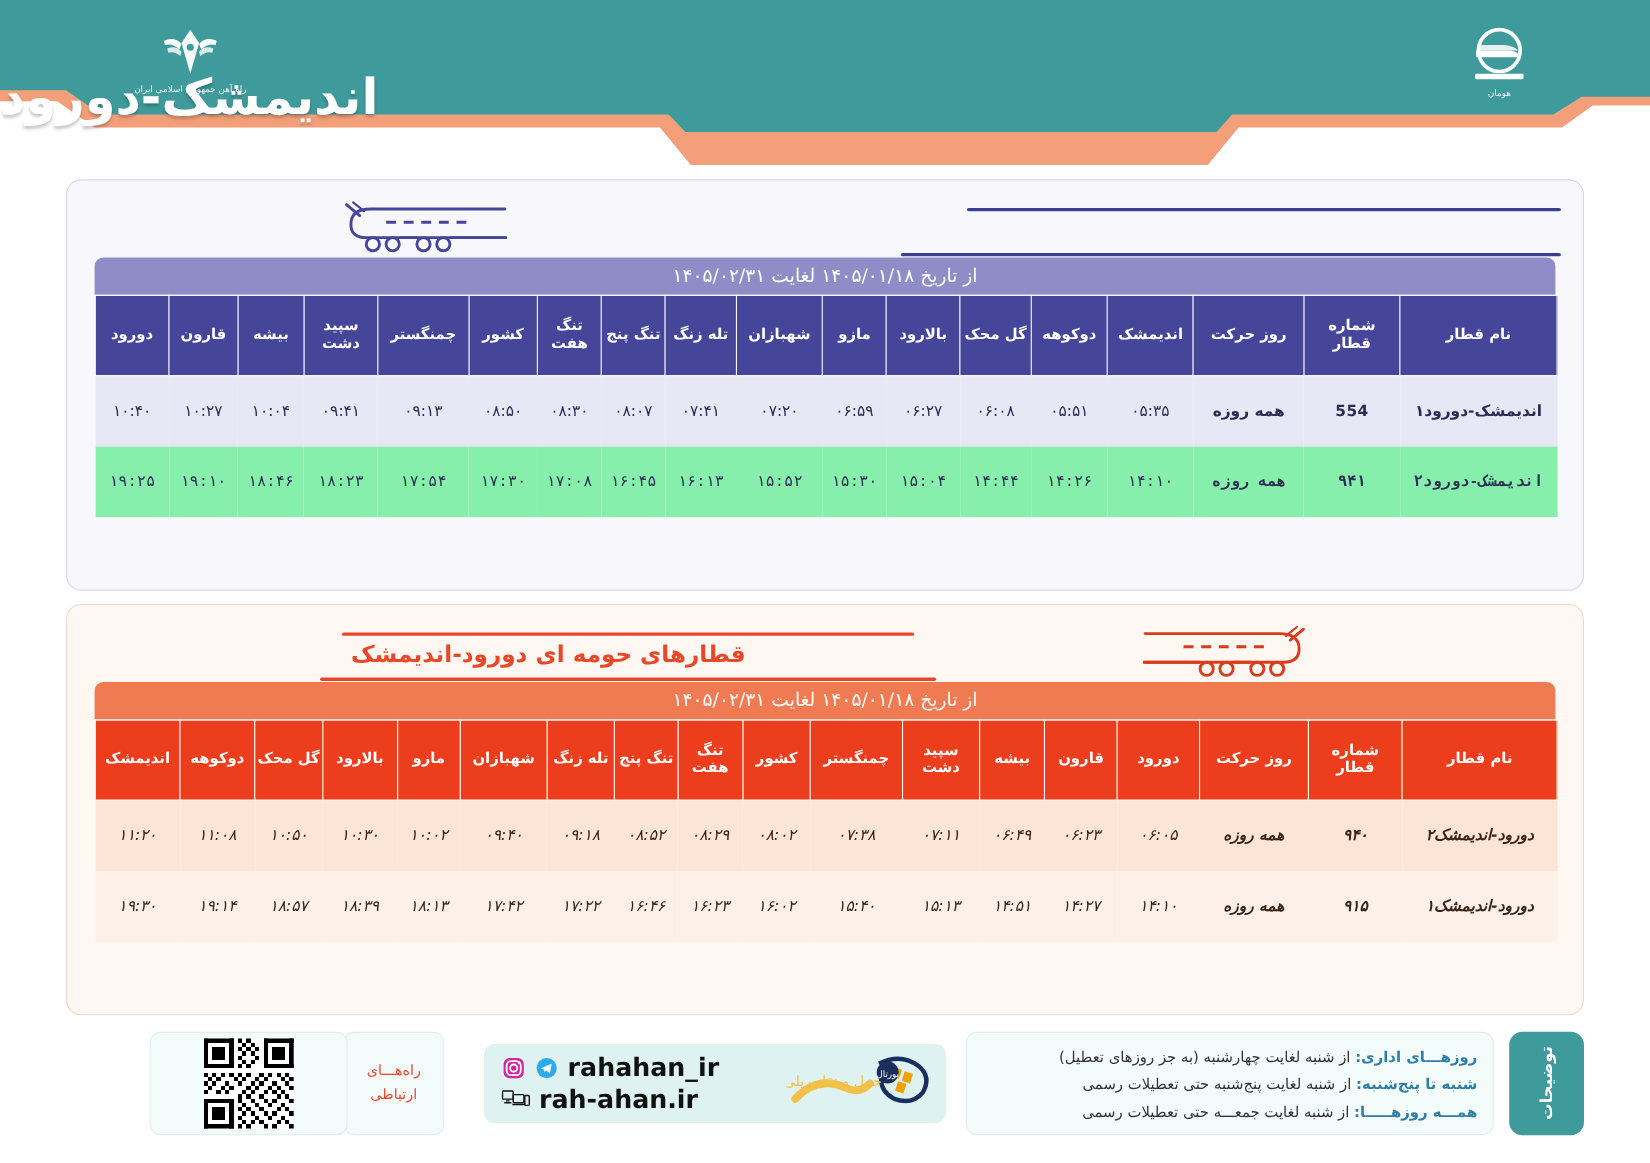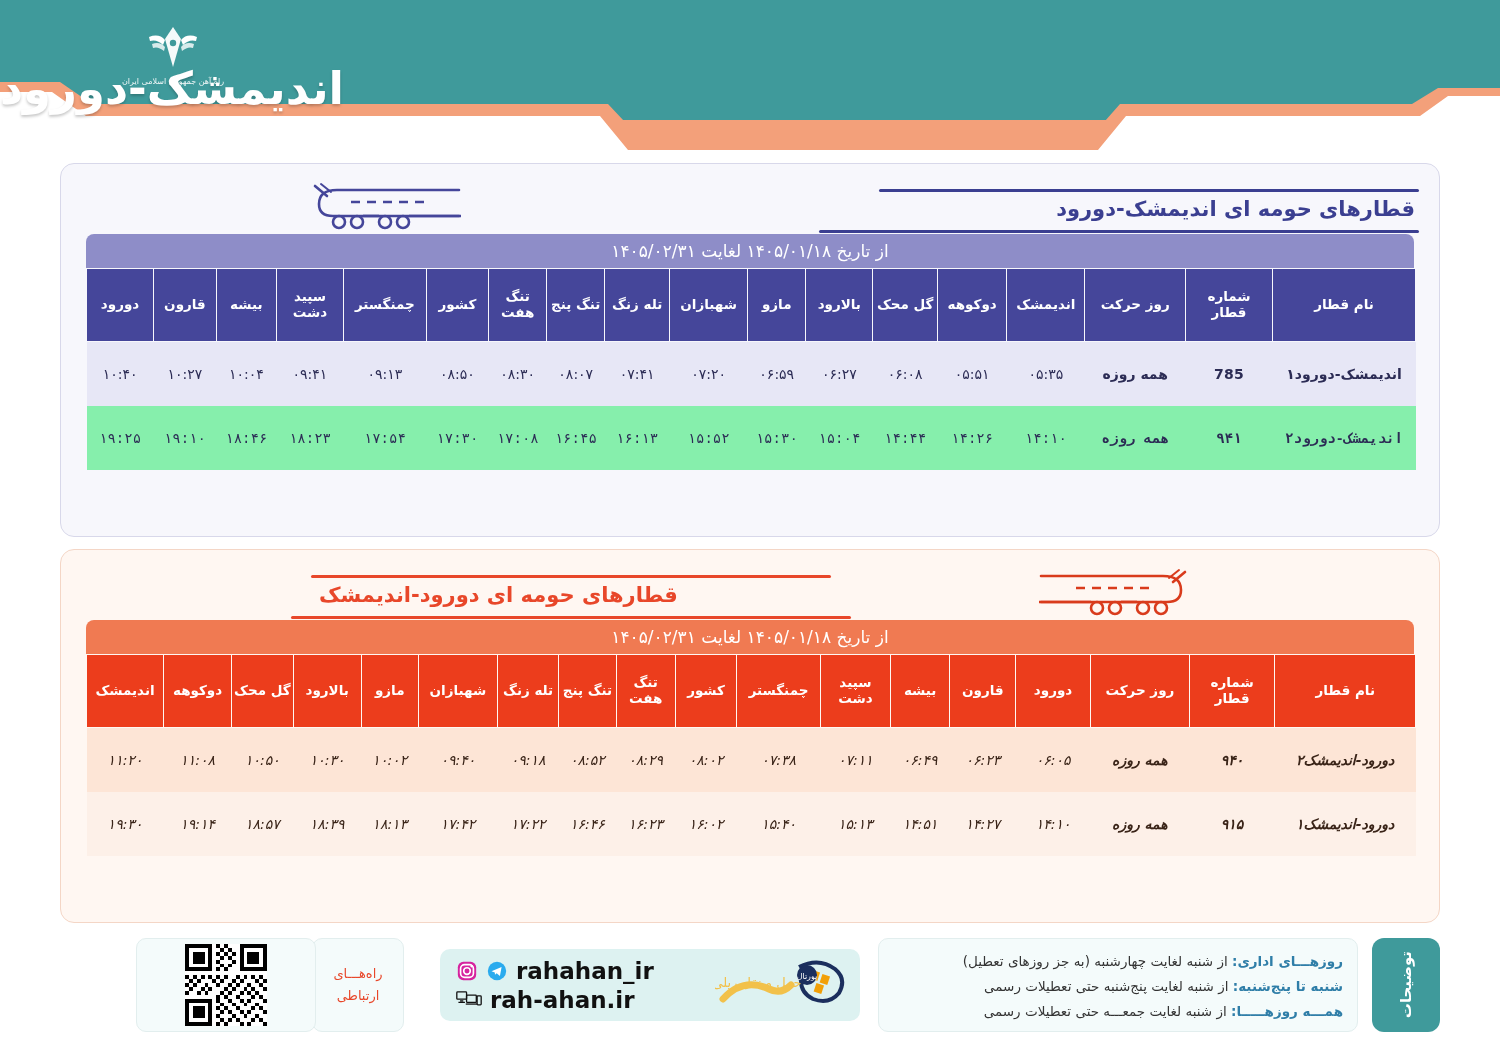--- a/index.html
+++ b/index.html
@@ -189,20 +189,29 @@
         <path d="M4 14 Q14 10 20 17 L18 22 Q12 16 5 18 Z"></path>
         <path d="M52 14 Q42 10 36 17 L38 22 Q44 16 51 18 Z"></path>
         <path d="M7 21 Q15 18 20 24 L19 28 Q13 23 8 25 Z" opacity=".8"></path>
         <path d="M49 21 Q41 18 36 24 L37 28 Q43 23 48 25 Z" opacity=".8"></path>
         <circle cx="28" cy="20" r="3.2" fill="#3f9a9b"></circle>
       </g>
     </svg>
     <div class="logo-cap">راه آهن جمهوری اسلامی ایران</div>
   </div>
 
+  <div class="logo-right">
+    <svg width="58" height="54" viewBox="0 0 58 54">
+      <circle cx="29" cy="22" r="19" fill="none" stroke="#ffffff" stroke-width="3.4"></circle>
+      <path d="M8 22 h30 q8 0 10 6 h-40 z" fill="#ffffff"></path>
+      <path d="M10 17 h24 q9 1 12 5 h-36 z" fill="#ffffff" opacity=".85"></path>
+      <rect x="7" y="43" width="44" height="5" fill="#ffffff" rx="1"></rect>
+    </svg>
+    <div class="logo-cap">هومان</div>
+  </div>
 
   <div class="hdr-title">اندیمشک-دورود</div>
 </div>
 
 <div class="panel panel-blue blue">
 
   <div class="trainline blue">
     <svg width="150" height="52" viewBox="0 0 150 52">
       <g fill="none" stroke="#45469a" stroke-width="2.6" stroke-linecap="round">
         <path d="M148 8 H26 Q8 8 8 22 Q8 34 22 34 H148"></path>
@@ -217,21 +226,20 @@
         <circle cx="46" cy="40" r="6"></circle>
         <circle cx="74" cy="40" r="6"></circle>
         <circle cx="92" cy="40" r="6"></circle>
         <path d="M52 34 H68"></path>
         <path d="M98 34 H150"></path>
       </g>
     </svg>
   </div>
 
   <div class="rule blue-top"></div>
-  <div class="sec-title blue">قطارهای حومه ای اندیمشک-دورود</div>
   <div class="rule blue-bot"></div>
 
   <div class="dateband blue">از تاریخ ۱۴۰۵/۰۱/۱۸   لغایت  ۱۴۰۵/۰۲/۳۱</div>
 
   <table class="sched blue">
     <colgroup>
       <col style="width:128px">
         <col style="width:78px">
         <col style="width:90px">
       <col style="width:70px">
@@ -268,21 +276,21 @@
         <th>چمنگستر</th>
         <th>سپید دشت</th>
         <th>بیشه</th>
         <th>قارون</th>
         <th>دورود</th>
       </tr>
     </thead>
     <tbody>
       <tr class="r1">
         <td class="nm">اندیمشک-دورود۱</td>
-        <td class="num">785</td>
+        <td class="num">554</td>
         <td class="day">همه روزه</td>
         <td>۰۵:۳۵</td>
         <td>۰۵:۵۱</td>
         <td>۰۶:۰۸</td>
         <td>۰۶:۲۷</td>
         <td>۰۶:۵۹</td>
         <td>۰۷:۲۰</td>
         <td>۰۷:۴۱</td>
         <td>۰۸:۰۷</td>
         <td>۰۸:۳۰</td>

